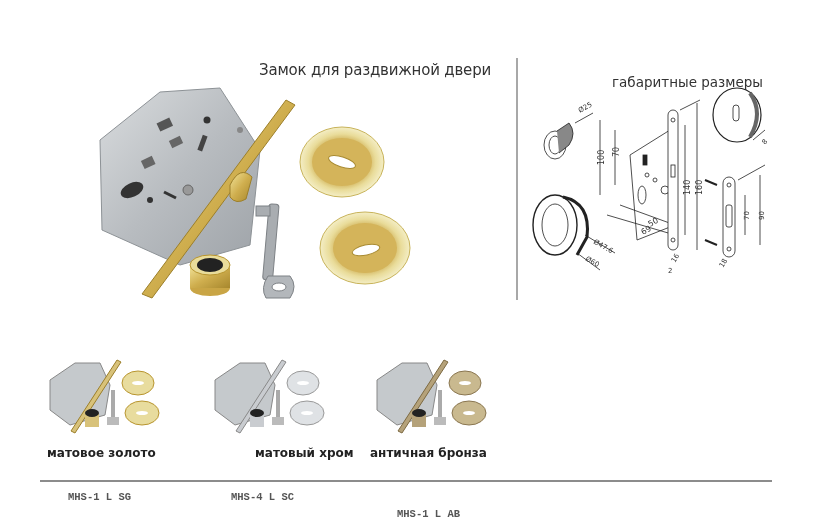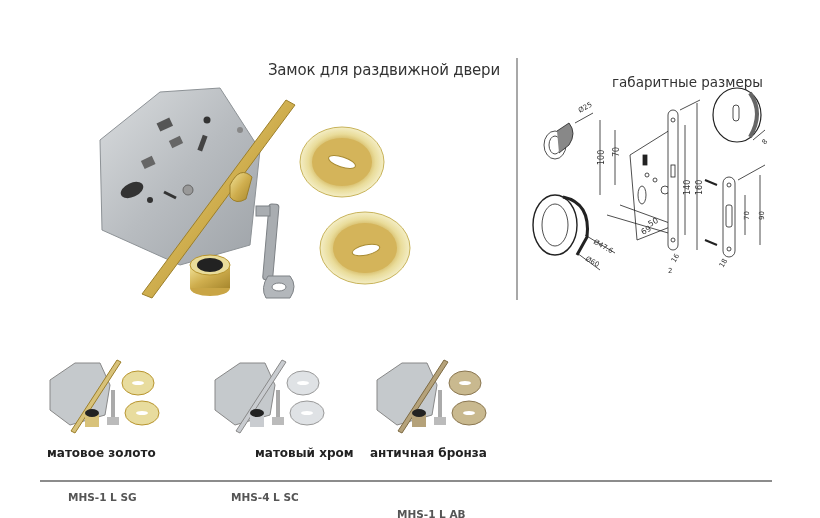--- a/index.html
+++ b/index.html
@@ -1,24 +1,24 @@
 <!DOCTYPE html>
 <html><head>
 <meta charset="utf-8">
 <style>
   html, body { margin:0; padding:0; }
   body { width:820px; height:518px; background:#ffffff; position:relative; overflow:hidden;
          font-family:"DejaVu Sans", sans-serif; color:#2a2a2a; }
   .abs { position:absolute; }
-  .title { font-size:15px; line-height:19px; text-align:right; color:#333; letter-spacing:-0.2px; }
+  .title { font-size:15px; line-height:19px; text-align:center; color:#333; letter-spacing:-0.2px; }
   .dim-title { font-size:13.5px; color:#333;margin-top:16px; }
   .vdiv { left:516px; top:58px; width:2px; height:242px; background:#a8a8a8; }
   .hdiv { left:40px; top:480px; width:732px; height:2px; background:#8c8c8c; }
   .variant-label { font-weight:bold; font-size:12px; color:#222; }
-  .code { font-weight:bold; font-size:10.5px; color:#555; }
+  .code { font-weight:bold; font-size:10.5px; color:#555;font-family:Liberation Mono, monospace; }
   svg { position:absolute; overflow:visible; }
 </style>
 </head>
 <body>
 
 <div class="abs title" style="left:250px; top:61px; width:250px;">
   <div>Замок для раздвижной двери</div>
 </div>
 
 <div class="abs dim-title" style="left:612px; top:58px;">габаритные размеры</div>

